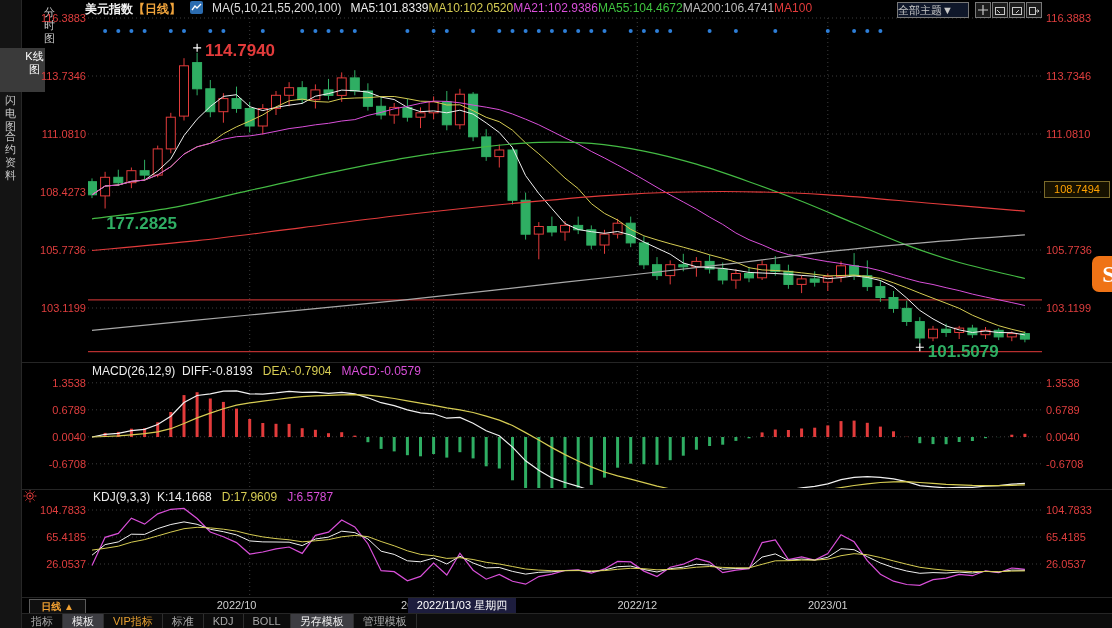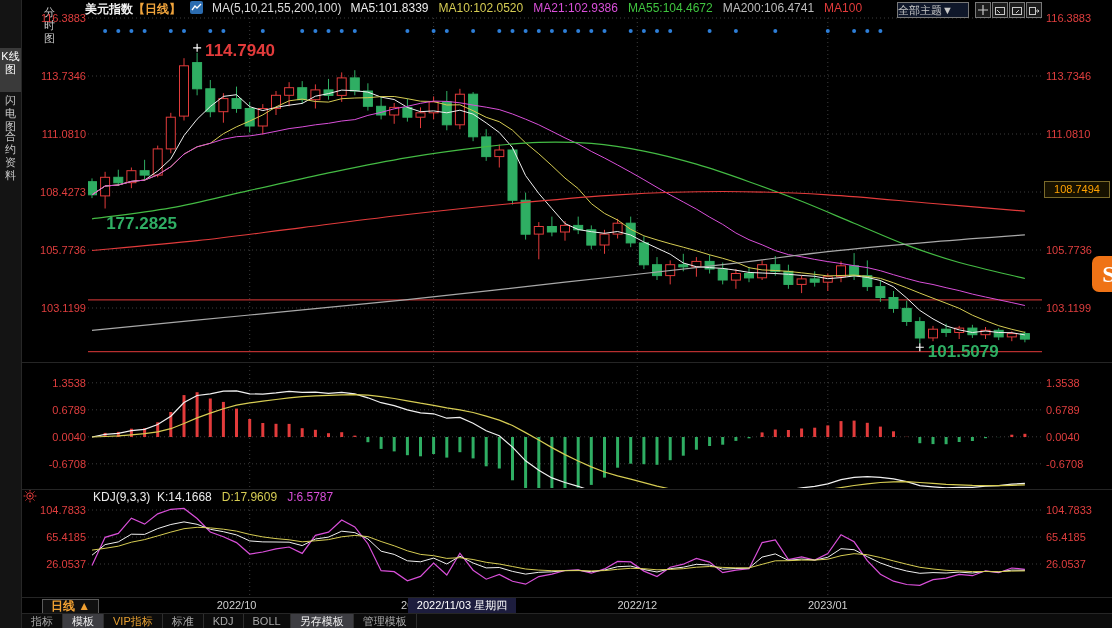--- a/index.html
+++ b/index.html
@@ -25,22 +25,22 @@
   .tick{position:absolute;font-size:11px;color:#e03e3e;white-space:nowrap;}
   .tick.l{width:60px;left:26px;text-align:right;}
   .tick.r{left:1046px;text-align:left;}
   #price-tag{left:1044px;top:181px;width:64px;height:15px;background:#161100;border:1px solid #7a6a2a;
     color:#ffa200;font-size:11px;text-align:center;line-height:15px;}
   .anno{position:absolute;font-size:17px;font-weight:bold;white-space:nowrap;}
   .ind-head{position:absolute;font-size:12px;white-space:nowrap;}
   .ind-head .w{color:#ececec;} .ind-head .y{color:#d6cc53;} .ind-head .m{color:#d94fd9;}
   .sep{position:absolute;left:22px;width:1090px;height:1px;background:#252525;}
   
-  #period-box{left:42px;top:599px;width:55px;height:13px;border:1px solid #5a5a5a;background:#101010;
-    color:#f0a032;font-weight:bold;font-size:12px;text-align:center;line-height:13px;}
+  #period-box{left:29px;top:599px;width:55px;height:13px;border:1px solid #5a5a5a;background:#101010;
+    color:#f0a032;font-weight:bold;font-size:10px;text-align:center;line-height:13px;}
   .month-lab{position:absolute;top:599px;font-size:11px;color:#cfcfcf;white-space:nowrap;}
   #cross-date{left:408px;top:598px;width:108px;height:15px;background:#1d1d3e;color:#fff;
     font-size:11px;text-align:center;line-height:15px;}
   
   #tabbar{left:22px;top:613px;width:1090px;height:15px;background:#0c0c0c;border-top:1px solid #262626;
     display:flex;align-items:stretch;font-size:11px;}
   .tab{padding:0 9px;line-height:14px;color:#a8a8a8;border-right:1px solid #2e2e2e;cursor:default;}
   .tab.active{background:#3d3d42;color:#f0f0f0;}
   .tab.vip{color:#e8a030;}
   
@@ -379,35 +379,35 @@
         <line x1="33.3" y1="492.7" x2="34.5" y2="491.5"></line>
       </g>
     </svg>
 
   <div class="plot" style="left:88px;top:18px;width:954px;height:344px;"></div>
   <div class="plot" style="left:88px;top:366px;width:954px;height:122px;"></div>
   <div class="plot" style="left:88px;top:502px;width:954px;height:94px;"></div>
 
   <div id="sidebar" class="abs">
       <div class="side-item" style="top: 4px; height: 42px; padding-top: 2px; margin-left: 39px;">分时图</div>
-      <div class="side-item active" style="top: 48px; height: 42px; padding-top: 2px;">K线图</div>
+      <div class="side-item active" style="top: 48px; height: 42px; padding-top: 2px; padding-left: 24px;">K线图</div>
       <div class="side-item" style="top: 92px; height: 42px; padding-top: 2px;">闪电图</div>
       <div class="side-item" style="top: 128px; height: 56px; padding-top: 2px;">合约资料</div>
     </div>
 
   <div id="header" class="abs">
     <span><span class="sym">美元指数</span><span class="per">【日线】</span></span>
     <span class="chart-ico">
       <svg width="13" height="13">
           <rect x="0" y="0" width="13" height="13" rx="2" fill="#2b6cb0"></rect>
           <polyline points="2,9 5,5 7,7 11,3" stroke="#fff" stroke-width="1.3" fill="none"></polyline>
         </svg>
     </span>
     <span class="malabel">MA(5,10,21,55,200,100)</span>
-    <span id="ma-legend" style="display:flex;gap:10px;">
+    <span id="ma-legend" style="display:flex;">
         <span style="color: rgb(236, 236, 236);">MA5:101.8339</span>
         <span style="color: rgb(214, 204, 83);">MA10:102.0520</span>
         <span style="color: rgb(217, 79, 217);">MA21:102.9386</span>
         <span style="color: rgb(63, 196, 63);">MA55:104.4672</span>
         <span style="color: rgb(189, 189, 189);">MA200:106.4741</span>
         <span style="color: rgb(226, 59, 59);">MA100</span>
       </span>
   </div>
   <div id="theme-box" class="abs">全部主题▼</div>
   <div class="winbtn abs" style="left:975px;">
@@ -462,20 +462,26 @@
       <div class="tick l" style="top: 558px;">26.0537</div>
       <div class="tick r" style="top: 558px;">26.0537</div>
     </div>
 
   <div id="price-tag" class="abs">108.7494</div>
 
   <div class="sep" style="top:362px;"></div>
   <div class="sep" style="top:489px;"></div>
   <div class="sep" style="top:597px;"></div>
 
+  <div class="ind-head" style="left:92px;top:364px;">
+    <span class="w">MACD(26,12,9)</span>&nbsp;
+    <span class="w">DIFF:-0.8193</span>&nbsp;&nbsp;
+    <span class="y">DEA:-0.7904</span>&nbsp;&nbsp;
+    <span class="m">MACD:-0.0579</span>
+  </div>
   <div class="ind-head" style="left:93px;top:490px;">
     <span class="w">KDJ(9,3,3)</span>&nbsp;
     <span class="w">K:14.1668</span>&nbsp;&nbsp;
     <span class="y">D:17.9609</span>&nbsp;&nbsp;
     <span class="m">J:6.5787</span>
   </div>
 
   <div id="period-box" class="abs">
     <span>日线</span>
     <span>▲</span>

